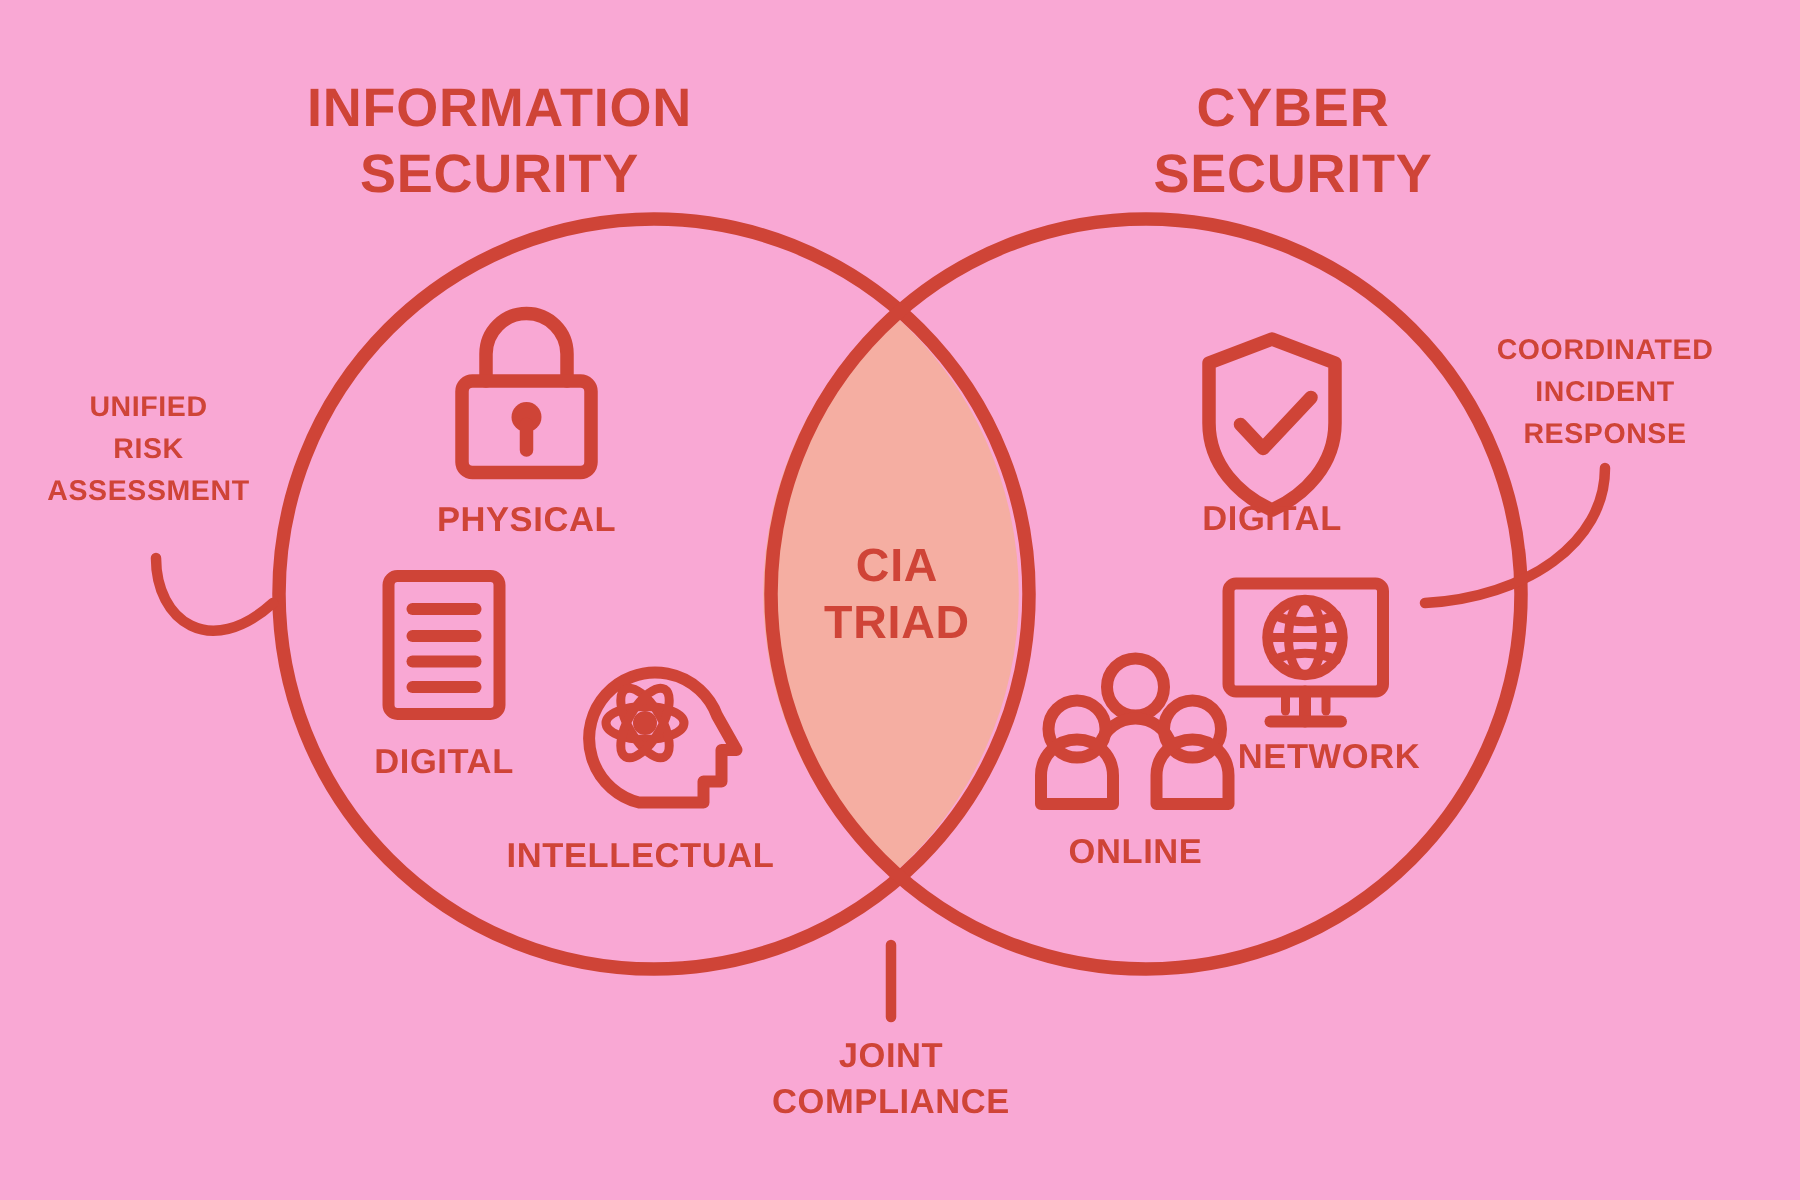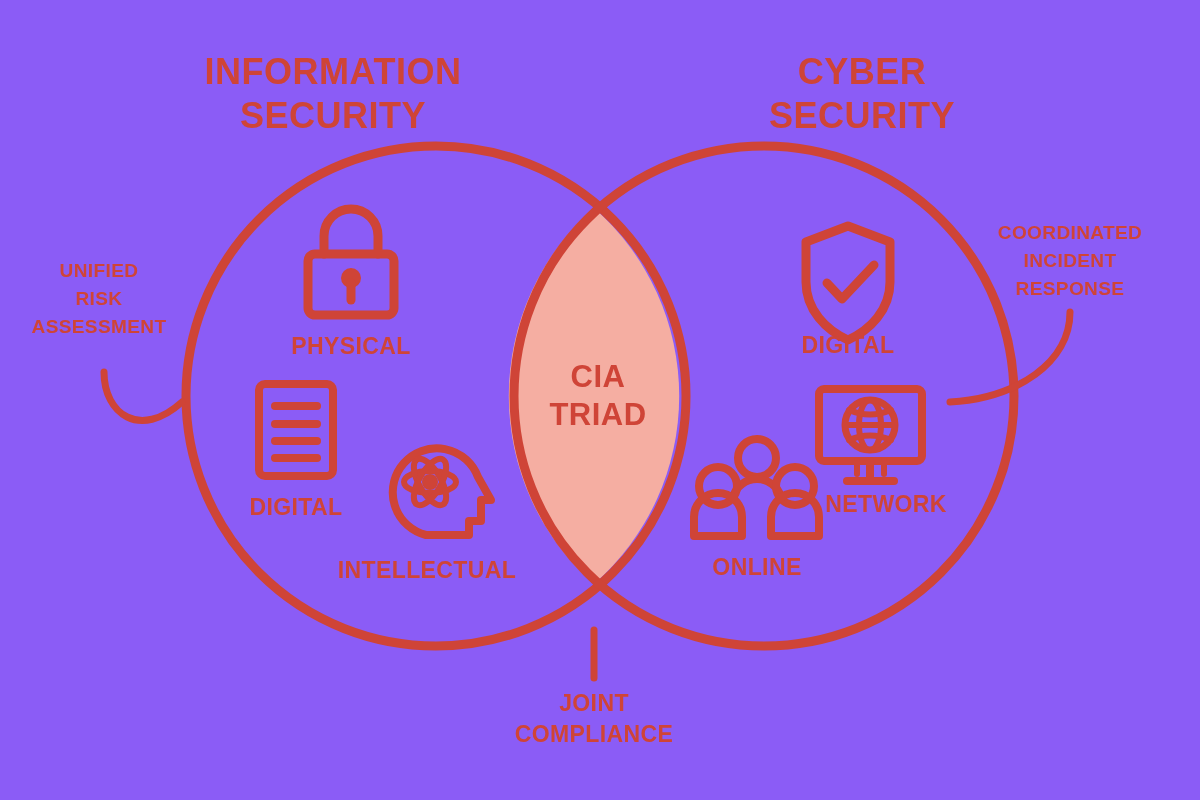--- a/index.html
+++ b/index.html
@@ -51,21 +51,21 @@
     letter-spacing: 0.4px;
   }
   .bottom-text {
     font-size: 23px;
     letter-spacing: 0.4px;
   }
 </style>
 </head>
 <body style="background: rgb(250, 247, 241);">
 
-<div id="stage" style="background: #8b5cf6;">
+<div id="stage" style="background: #f9a8d4;">
 
   <svg class="diagram" viewBox="0 0 1200 800" xmlns="http://www.w3.org/2000/svg">
 
     <g>
       <path d="M 594 208
                A 250 250 0 0 1 594 584
                A 250 250 0 0 1 594 208 Z" fill="#f5aea2" stroke="none"></path>
     </g>
 
     <circle cx="436" cy="396" r="250" fill="none" stroke="#cf4437" stroke-width="9"></circle>

